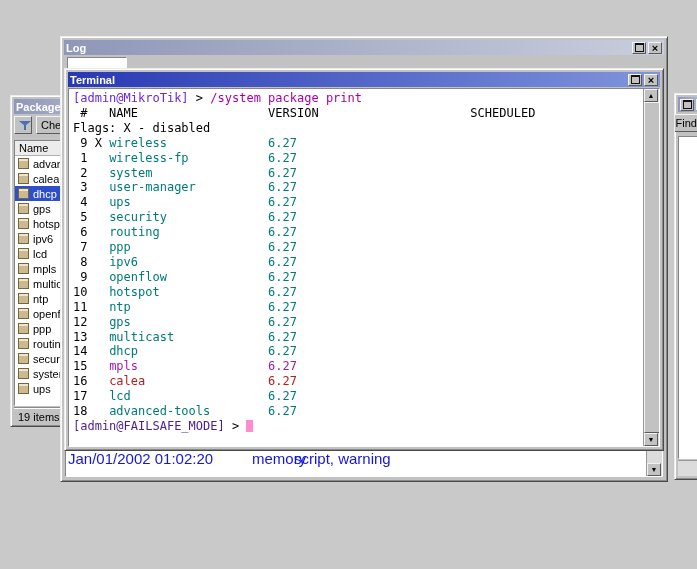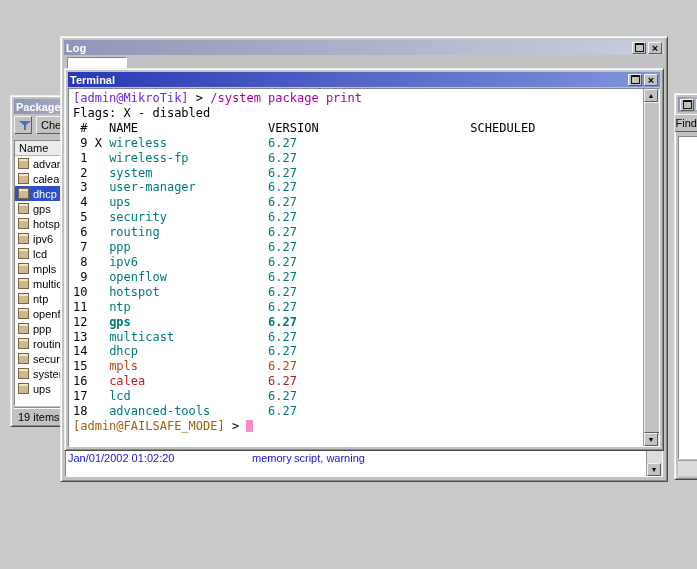--- a/index.html
+++ b/index.html
@@ -49,21 +49,21 @@
   .pkg-icon{width:9px;height:9px;background:#cdb98e;border:1px solid #74643f;
             box-shadow:inset 0 2px 0 #efe5cd;flex:0 0 auto;}
   .pkg-label{white-space:nowrap;overflow:hidden;}
   .pkg-status{position:absolute;left:3px;right:3px;bottom:3px;height:15px;font-size:11px;
               padding:2px 0 0 4px;box-sizing:border-box;border-top:1px solid #fdfdfd;box-shadow:0 -1px 0 #8a8a8a;}
 
   
   .log-window{left:60px;top:36px;width:606px;height:444px;z-index:20;}
   .log-combo{position:absolute;left:6px;top:20px;width:58px;height:13px;background:#fff;}
   .log-content{position:absolute;left:4px;right:4px;top:34px;bottom:4px;background:#fff;overflow:hidden;}
-  .log-rows{position:absolute;left:0;top:380px;right:16px;font-size:11px;color:#1515e0;}
+  .log-rows{position:absolute;left:0;top:380px;right:16px;font-size:15px;color:#1515e0;}
   .log-row{position:relative;height:28px;}
   .log-row span{position:absolute;top:0;white-space:nowrap;line-height:13px;}
   .lr-time{left:2px;} .lr-buffer{left:186px;} .lr-topics{left:228px;}
   .lr-msg{left:300px;width:292px;white-space:normal !important;}
 
   
   .terminal-window{left:64px;top:68px;width:598px;height:381px;z-index:30;}
   .term-body{position:absolute;left:3px;right:3px;top:19px;bottom:3px;background:#fff;overflow:hidden;}
   .term-text{position:absolute;left:4px;top:2px;right:18px;bottom:0;margin:0;
              font-family:"DejaVu Sans Mono",monospace;font-size:12px;line-height:14.9px;
@@ -231,42 +231,42 @@
         <button class="win-btn">
             <span class="glyph-max"></span>
           </button>
         <button class="win-btn">
             <span class="glyph-close"></span>
           </button>
       </span>
     </div>
     <div class="term-body sunken">
       <pre class="term-text"><span style="color: #6d28d9; text-align: right;">[admin@MikroTik]</span><span> &gt; </span><span style="color: rgb(170, 0, 170);">/system package print
+</span><span> #   NAME                  VERSION                     SCHEDULED
 </span><span>Flags: X - disabled
-</span><span> #   NAME                  VERSION                     SCHEDULED
 </span><span> 9 X </span><span style="color: rgb(0, 122, 122);">wireless              6.27
 </span><span> 1   </span><span style="color: rgb(0, 122, 122);">wireless-fp           6.27
 </span><span> 2   </span><span style="color: rgb(0, 122, 122);">system                6.27
 </span><span> 3   </span><span style="color: rgb(0, 122, 122); text-align: center;">user-manager          6.27
 </span><span> 4   </span><span style="color: rgb(0, 122, 122);">ups                   6.27
 </span><span> 5   </span><span style="color: rgb(0, 122, 122);">security              6.27
 </span><span> 6   </span><span style="color: rgb(0, 122, 122);">routing               6.27
 </span><span> 7   </span><span style="color: rgb(0, 122, 122);">ppp                   6.27
 </span><span> 8   </span><span style="color: rgb(0, 122, 122);">ipv6                  6.27
 </span><span> 9   </span><span style="color: rgb(0, 122, 122);">openflow              6.27
 </span><span>10   </span><span style="color: rgb(0, 122, 122);">hotspot               6.27
 </span><span>11   </span><span style="color: rgb(0, 122, 122);">ntp                   6.27
-</span><span>12   </span><span style="color: rgb(0, 122, 122); font-weight: bold;">gps                   6.27
+</span><span>12   </span><span style="color: rgb(0, 122, 122);">gps                   6.27
 </span><span>13   </span><span style="color: rgb(0, 122, 122);">multicast             6.27
 </span><span>14   </span><span style="color: rgb(0, 122, 122);">dhcp                  6.27
-</span><span>15   </span><span style="color: #c2410c;">mpls                  6.27
+</span><span>15   </span><span style="color: #a21caf;">mpls                  6.27
 </span><span>16   </span><span style="color: #b91c1c;">calea                 6.27
 </span><span>17   </span><span style="color: rgb(0, 122, 122);">lcd                   6.27
 </span><span>18   </span><span style="color: rgb(0, 122, 122);">advanced-tools        6.27
-</span><span style="color: #a16207;">[admin@FAILSAFE_MODE]</span><span> &gt; </span><span class="term-cursor" style="background: rgb(255, 140, 204);"></span></pre>
+</span><span style="color: #4c1d95;">[admin@FAILSAFE_MODE]</span><span> &gt; </span><span class="term-cursor" style="background: rgb(255, 140, 204);"></span></pre>
       <div class="v-scroll">
         <button class="sb up">
             <span class="arr">▲</span>
           </button>
         <div class="scroll-thumb"></div>
         <button class="sb down">
             <span class="arr">▼</span>
           </button>
       </div>
     </div>

